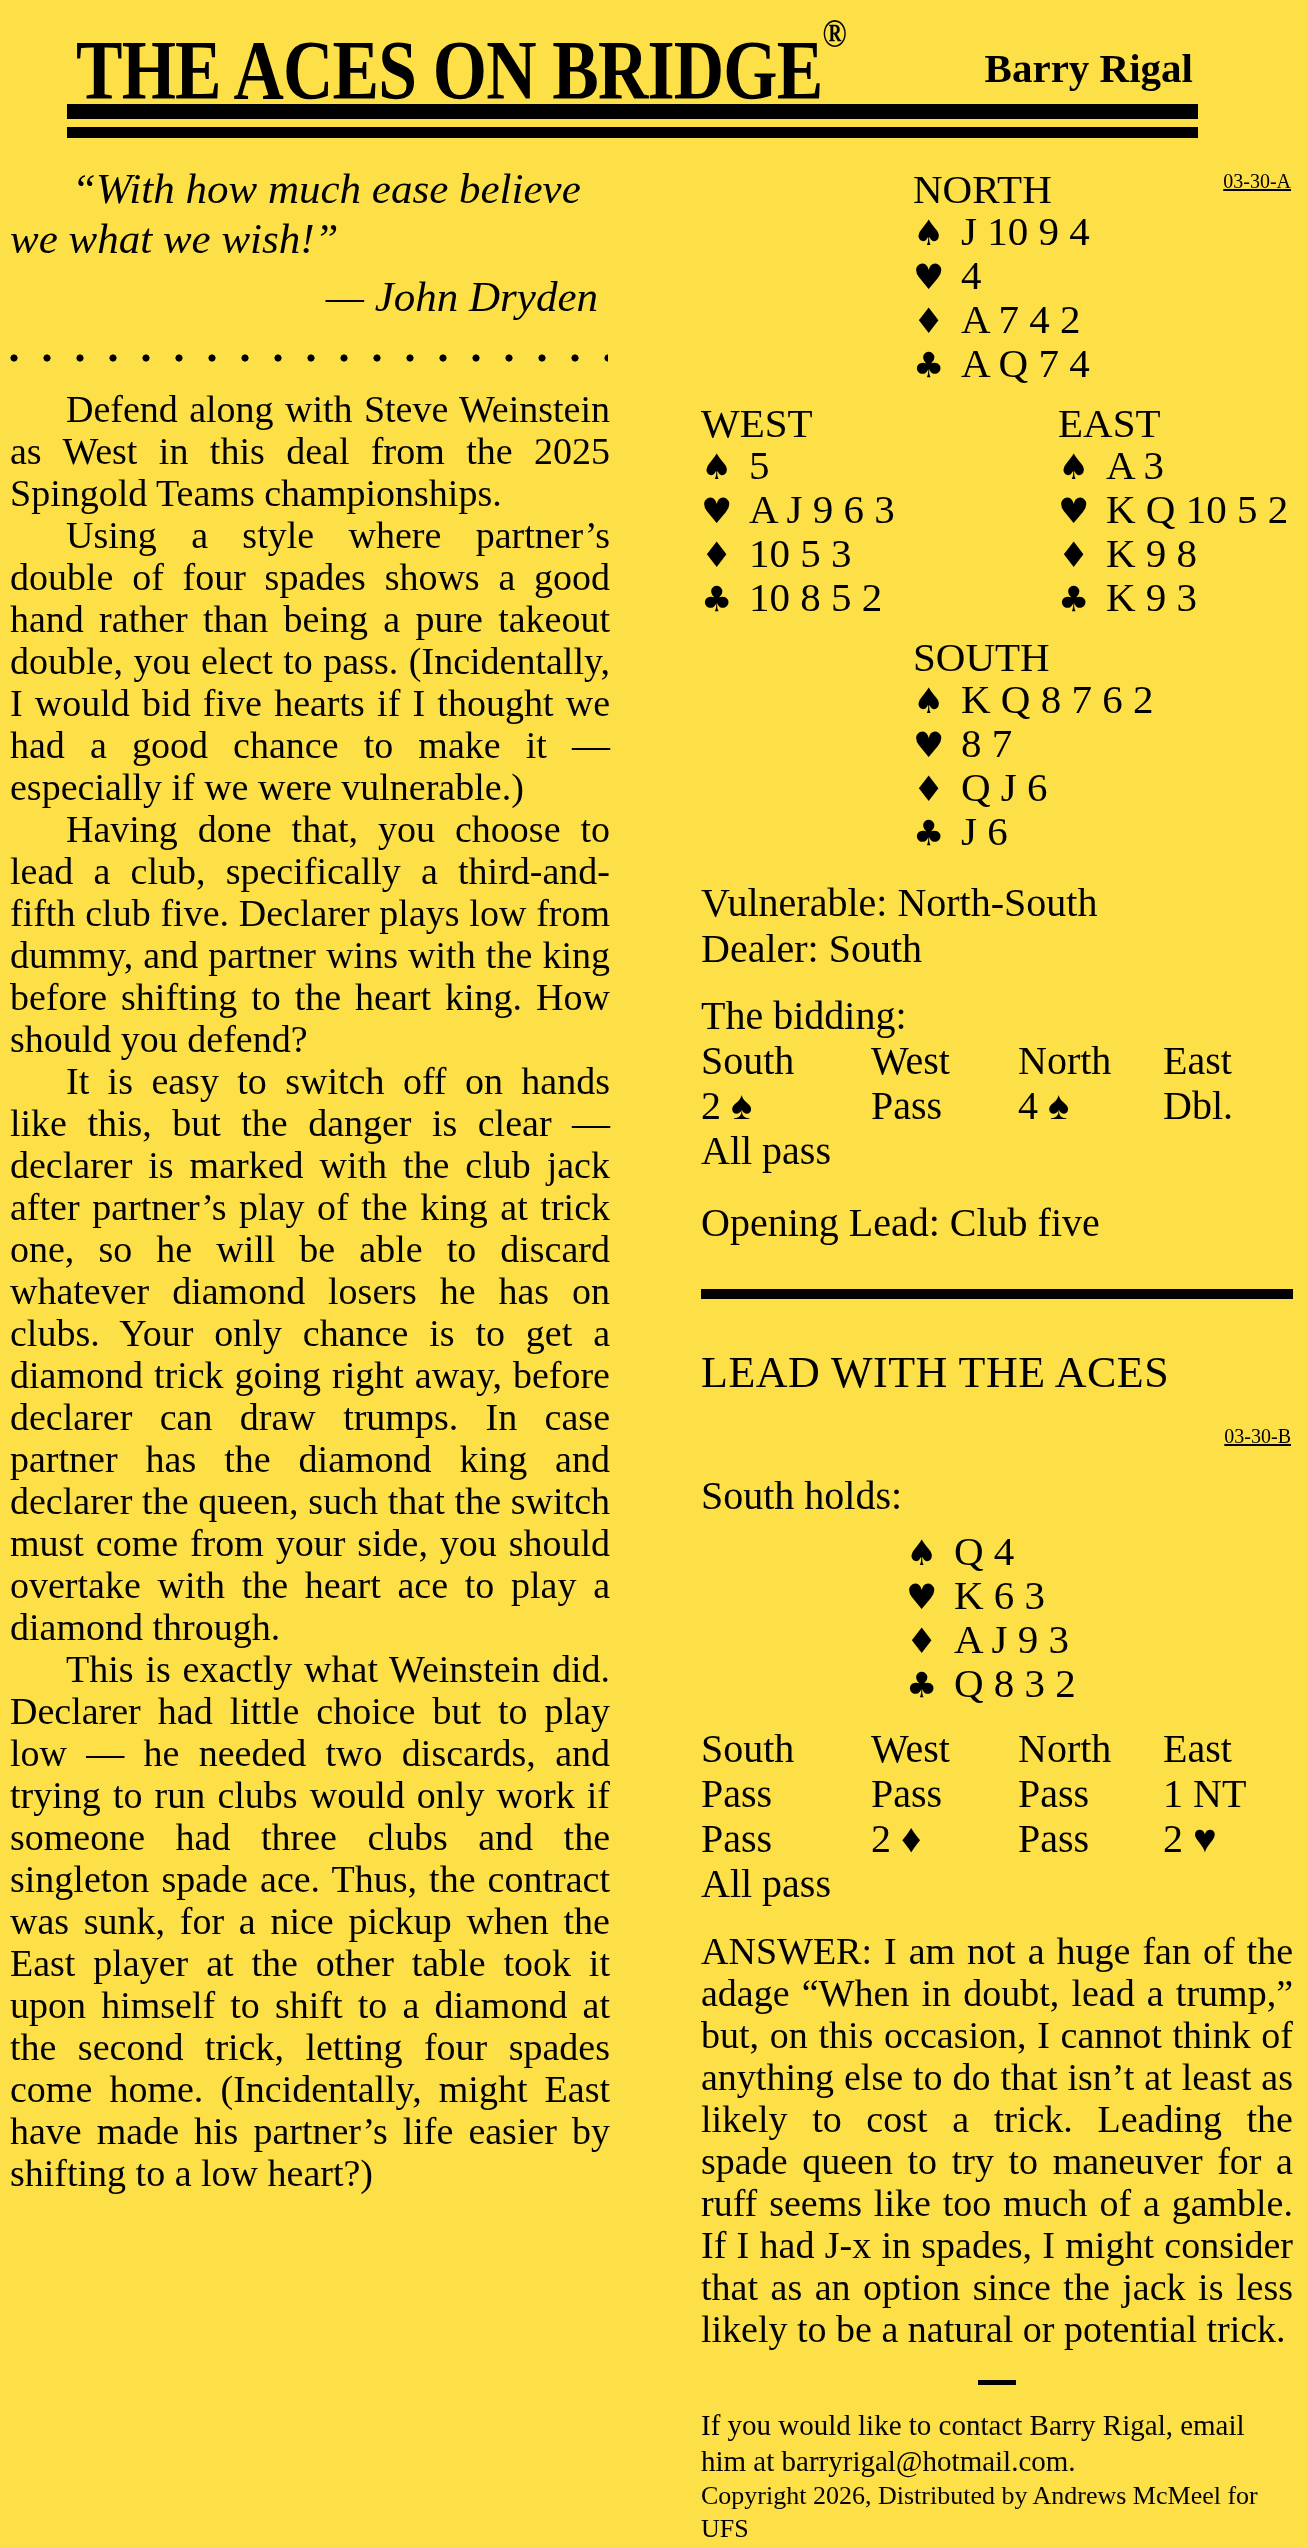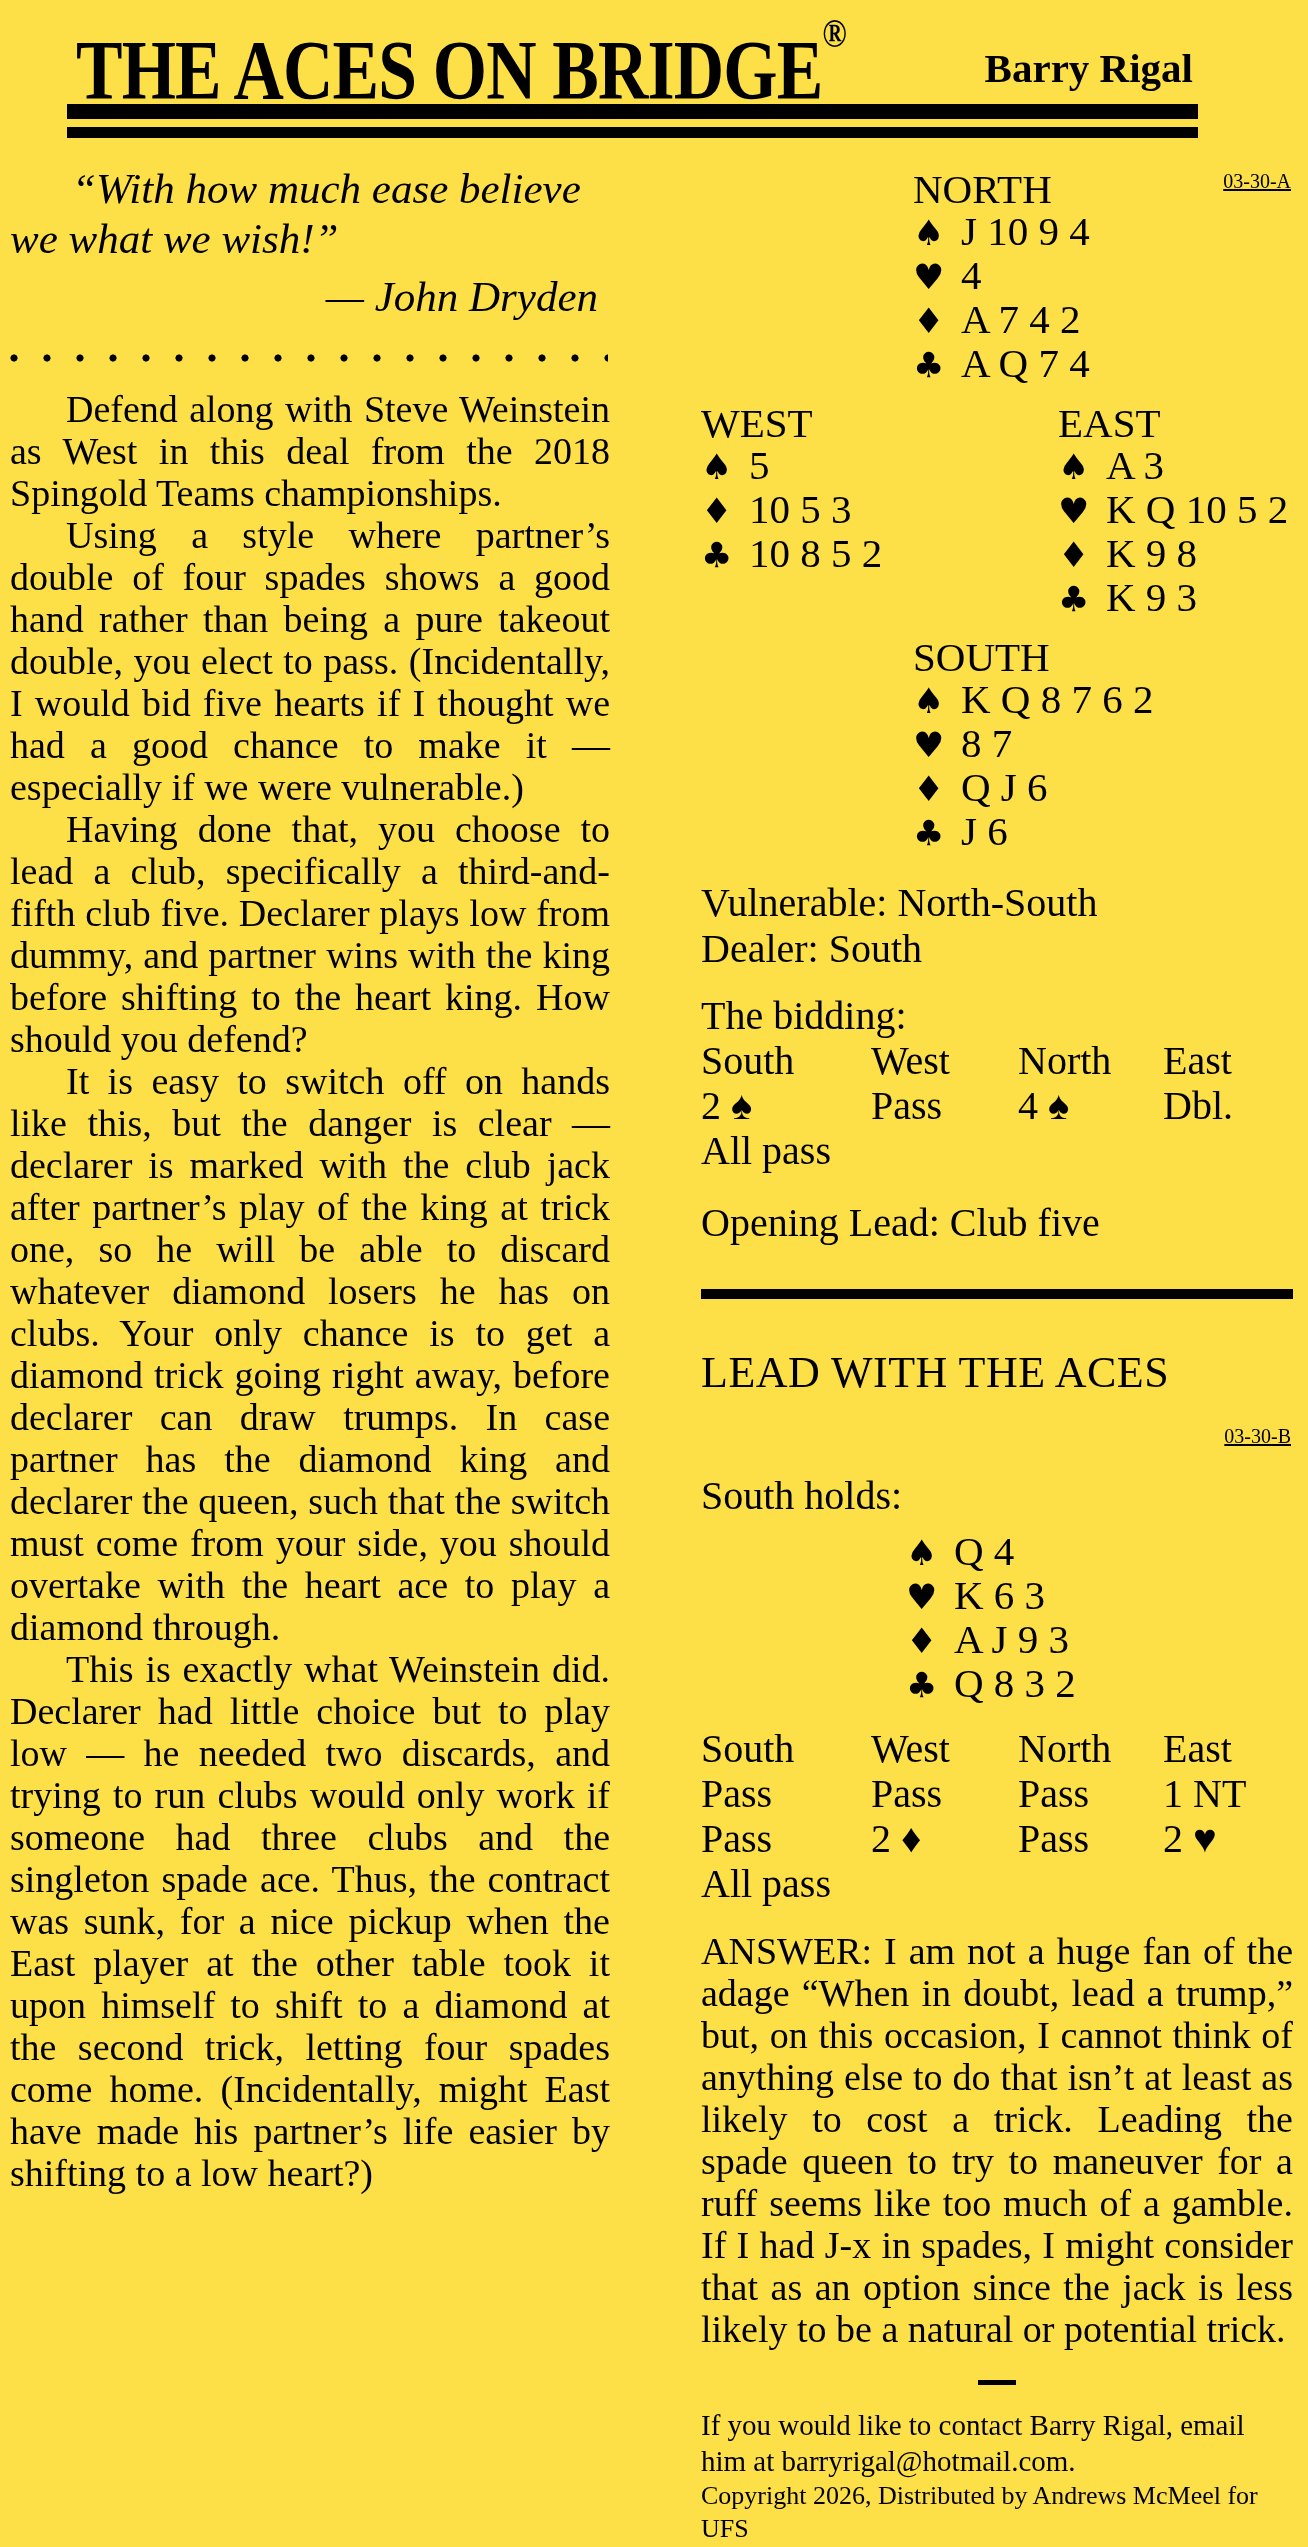--- a/index.html
+++ b/index.html
@@ -136,21 +136,21 @@
   <div class="columns">
 
     <section class="col-left">
       <div class="quote">
         <div class="quote-l1">“With how much ease believe</div>
         <div class="quote-l2">we what we wish!”</div>
         <div class="quote-attr">— John Dryden</div>
       </div>
       <div class="dotted"></div>
       <div class="article">
-        <p>Defend along with Steve Weinstein as West in this deal from the 2018 Spingold Teams championships.</p>
+        <p>Defend along with Steve Weinstein as West in this deal from the 2025 Spingold Teams championships.</p>
         <p>Using a style where partner’s double of four spades shows a good hand rather than being a pure takeout double, you elect to pass. (Incidentally, I would bid five hearts if I thought we had a good chance to make it — especially if we were vulnerable.)</p>
         <p>Having done that, you choose to lead a club, specifically a third-and-fifth club five. Declarer plays low from dummy, and partner wins with the king before shifting to the heart king. How should you defend?</p>
         <p>It is easy to switch off on hands like this, but the danger is clear — declarer is marked with the club jack after partner’s play of the king at trick one, so he will be able to discard whatever diamond losers he has on clubs. Your only chance is to get a diamond trick going right away, before declarer can draw trumps. In case partner has the diamond king and declarer the queen, such that the switch must come from your side, you should overtake with the heart ace to play a diamond through.</p>
         <p>This is exactly what Weinstein did. Declarer had little choice but to play low — he needed two discards, and trying to run clubs would only work if someone had three clubs and the singleton spade ace. Thus, the contract was sunk, for a nice pickup when the East player at the other table took it upon himself to shift to a diamond at the second trick, letting four spades come home. (Incidentally, might East have made his partner’s life easier by shifting to a low heart?)</p>
       </div>
     </section>
 
     <section class="col-right">
 
       <div class="deal-id id-a">03-30-A</div>
@@ -160,20 +160,21 @@
         <div class="card-row"><span class="suit">♠</span><span>J 10 9 4</span></div>
         <div class="card-row"><span class="suit">♥</span><span>4</span></div>
         <div class="card-row"><span class="suit">♦</span><span>A 7 4 2</span></div>
         <div class="card-row"><span class="suit">♣</span><span>A Q 7 4</span></div>
       </div>
 
       <div class="hands-we">
         <div class="hand hand-west">
           <div class="hand-label">WEST</div>
           <div class="card-row"><span class="suit">♠</span><span>5</span></div>
+          <div class="card-row"><span class="suit">♥</span><span>A J 9 6 3</span></div>
           <div class="card-row"><span class="suit">♦</span><span>10 5 3</span></div>
           <div class="card-row"><span class="suit">♣</span><span>10 8 5 2</span></div>
         </div>
         <div class="hand hand-east">
           <div class="hand-label">EAST</div>
           <div class="card-row"><span class="suit">♠</span><span>A 3</span></div>
           <div class="card-row"><span class="suit">♥</span><span>K Q 10 5 2</span></div>
           <div class="card-row"><span class="suit">♦</span><span>K 9 8</span></div>
           <div class="card-row"><span class="suit">♣</span><span>K 9 3</span></div>
         </div>

